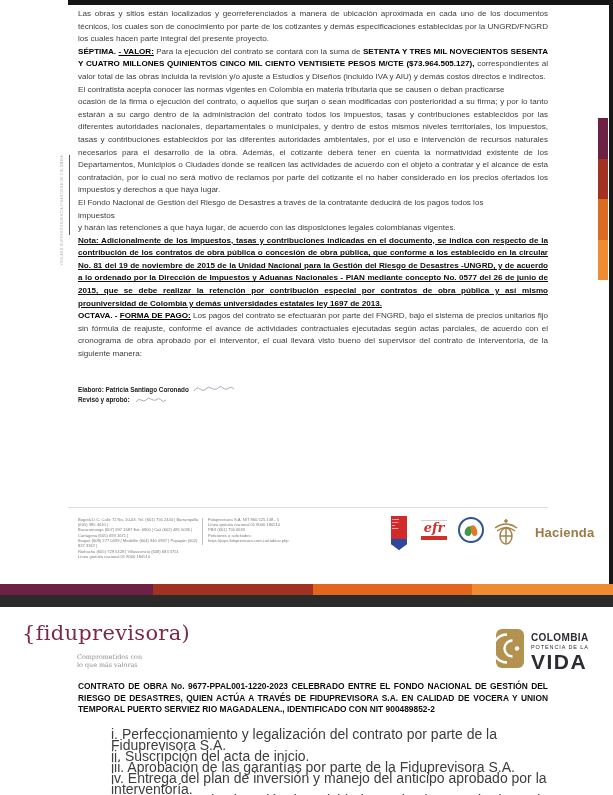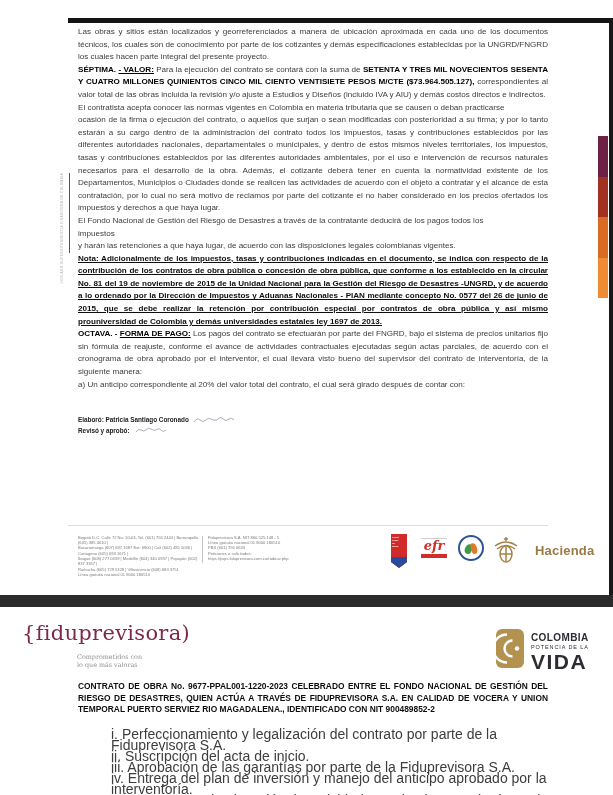--- a/index.html
+++ b/index.html
@@ -1,19 +1,19 @@
 <!DOCTYPE html>
 <html><head>
 <meta charset="utf-8">
 <style>
   html,body{margin:0;padding:0;background:#fff;}
   .stage{position:relative;width:613px;height:795px;background:#ffffff;overflow:hidden;
          font-family:"Liberation Sans",sans-serif;color:#3d3d3d;}
   
-  .page1{position:absolute;left:0;top:18px;width:613px;height:595px;background:#fff;}
+  .page1{position:absolute;left:0;top:0;width:613px;height:595px;background:#fff;}
   .topbar{position:absolute;left:68px;right:0;top:0;height:5px;background:#141414;}
   .rightline{position:absolute;right:0;top:0;width:4px;height:595px;background:#181818;}
   .rbar{position:absolute;right:5px;top:118px;width:10px;height:162px;}
   .rbar div{height:40.5px;}
   .rb1{background:#6d2145;} .rb2{background:#a33122;} .rb3{background:#d96b23;} .rb4{background:#ef8c33;}
   .band{position:absolute;left:0;top:584px;width:613px;height:11px;display:flex;}
   .band .s1{width:25%;background:#6d2145;} .band .s2{width:26%;background:#a33122;}
   .band .s3{width:26%;background:#e2661e;} .band .s4{width:23%;background:#ef8c33;}
   .gapbar{position:absolute;left:0;top:595px;width:613px;height:12px;background:#2b2b2b;}
   .vigilado{position:absolute;left:60px;top:155px;width:9px;height:80px;border-right:1px solid #555;}
@@ -100,21 +100,20 @@
       <p class="mb3">ocasión de la firma o ejecución del contrato, o aquellos que surjan o sean modificadas con posterioridad a su firma; y por lo tanto estarán a su cargo dentro de la administración del contrato todos los impuestos, tasas y contribuciones establecidos por las diferentes autoridades nacionales, departamentales o municipales, y dentro de estos mismos niveles territoriales, los impuestos, tasas y contribuciones establecidos por las diferentes autoridades ambientales, por el uso e intervención de recursos naturales necesarios para el desarrollo de la obra. Además, el cotizante deberá tener en cuenta la normatividad existente de los Departamentos, Municipios o Ciudades donde se realicen las actividades de acuerdo con el objeto a contratar y el alcance de esta contratación, por lo cual no será motivo de reclamos por parte del cotizante el no haber considerado en los precios ofertados los impuestos y derechos a que haya lugar.</p>
 
       <p class="forced">El Fondo Nacional de Gestión del Riesgo de Desastres a través de la contratante deducirá de los pagos todos los</p>
       <p>impuestos</p>
       <p class="mb1">y harán las retenciones a que haya lugar, de acuerdo con las disposiciones legales colombianas vigentes.</p>
 
       <p class="nota mb1">Nota: Adicionalmente de los impuestos, tasas y contribuciones indicadas en el documento, se indica con respecto de la contribución de los contratos de obra pública o concesión de obra pública, que conforme a los establecido en la circular No. 81 del 19 de noviembre de 2015 de la Unidad Nacional para la Gestión del Riesgo de Desastres -UNGRD, y de acuerdo a lo ordenado por la Dirección de Impuestos y Aduanas Nacionales - PIAN mediante concepto No. 0577 del 26 de junio de 2015, que se debe realizar la retención por contribución especial por contratos de obra pública y así mismo prouniversidad de Colombia y demás universidades estatales ley 1697 de 2013.</p>
 
       <p class="mb5"><b>OCTAVA. - </b><b class="ul">FORMA DE PAGO:</b><span> Los pagos del contrato se efectuarán por parte del FNGRD, bajo el sistema de precios unitarios fijo sin fórmula de reajuste, conforme el avance de actividades contractuales ejecutadas según actas parciales, de acuerdo con el cronograma de obra aprobado por el interventor, el cual llevará visto bueno del supervisor del contrato de interventoría, de la siguiente manera:</span></p>
 
-      <p>a) Un anticipo correspondiente al 20% del valor total del contrato, el cual será girado después de contar con:</p>
 
       <div class="sigrow">
         <span>Elaboró: Patricia Santiago Coronado</span>
         <svg class="scribble" width="42" height="9" viewBox="0 0 42 9">
             <path d="M1 6 q3 -5 6 -2 t6 0 q2 -3 5 -1 t6 1 q3 -4 6 -1 t6 0 q3 -2 5 1" fill="none" stroke="currentColor" stroke-width="0.8"></path>
           </svg>
       </div>
       <div class="sigrow">
         <span>Revisó y aprobó:</span>
         <svg class="scribble" width="34" height="9" viewBox="0 0 34 9">

